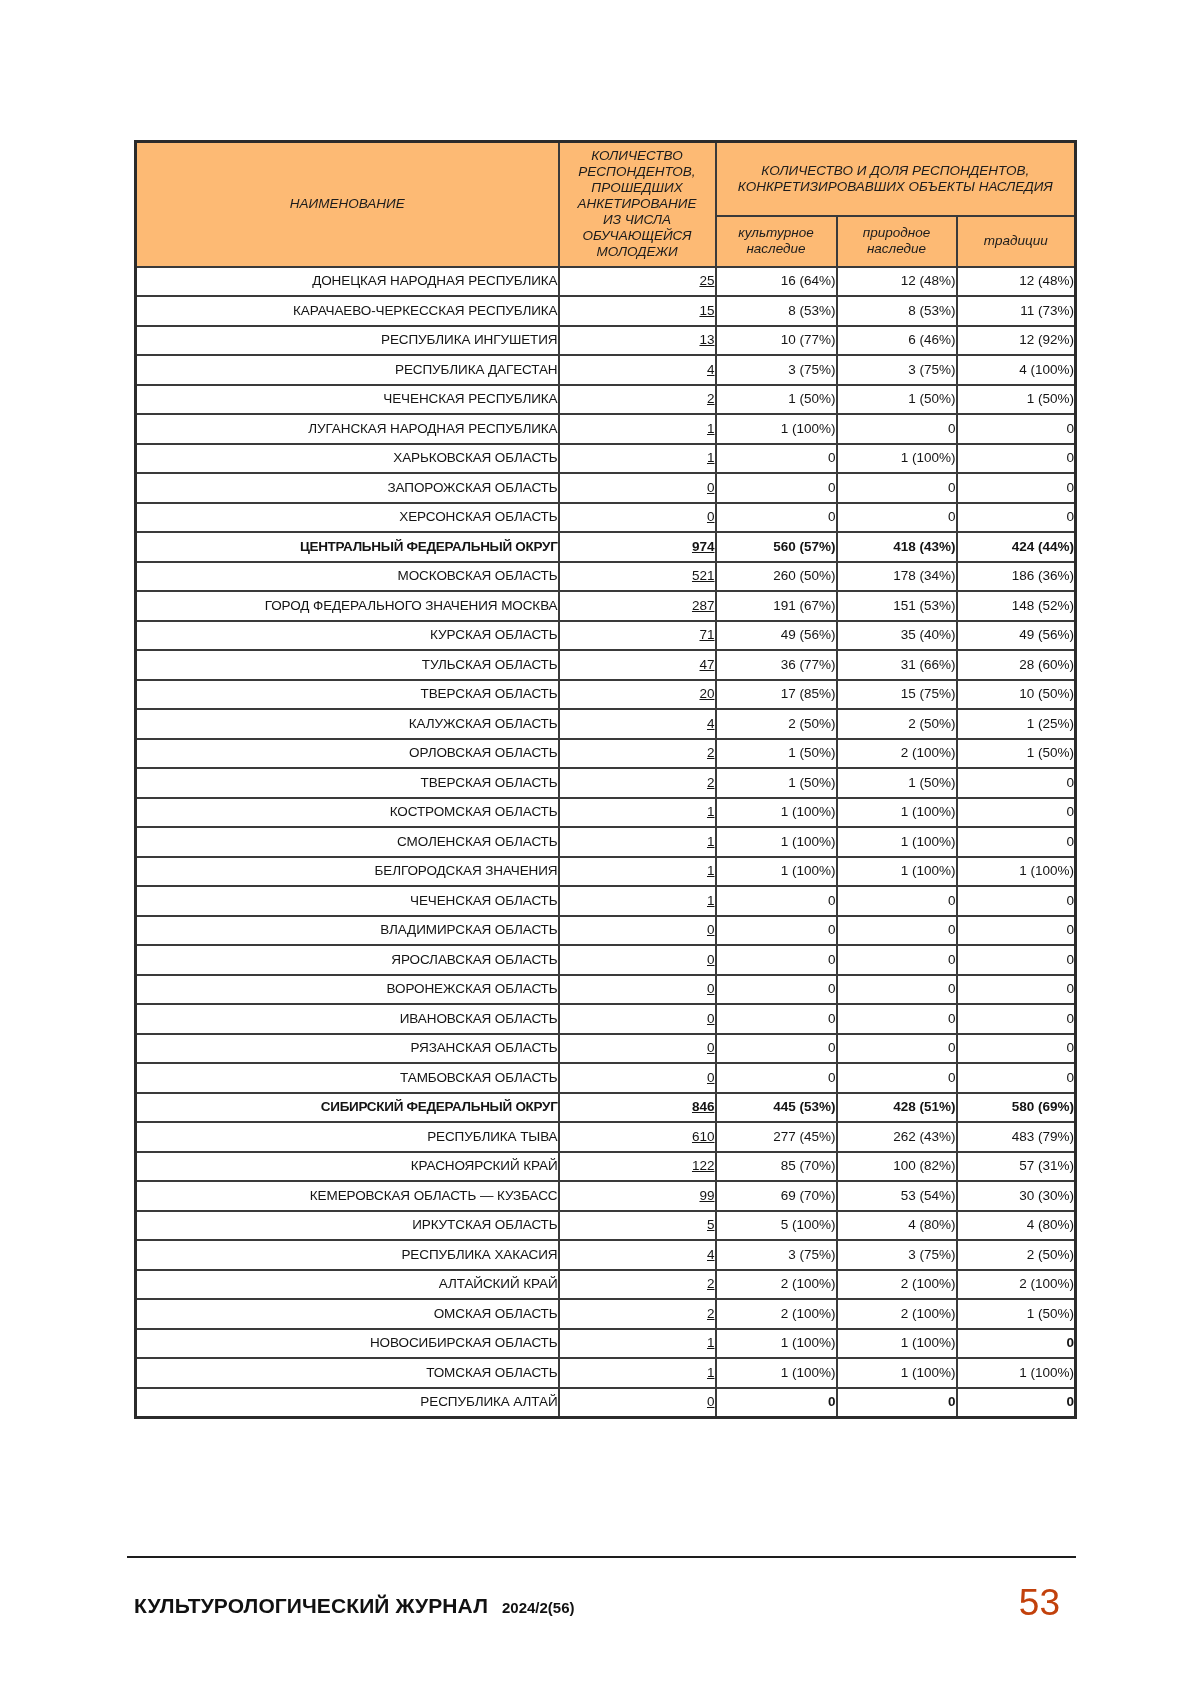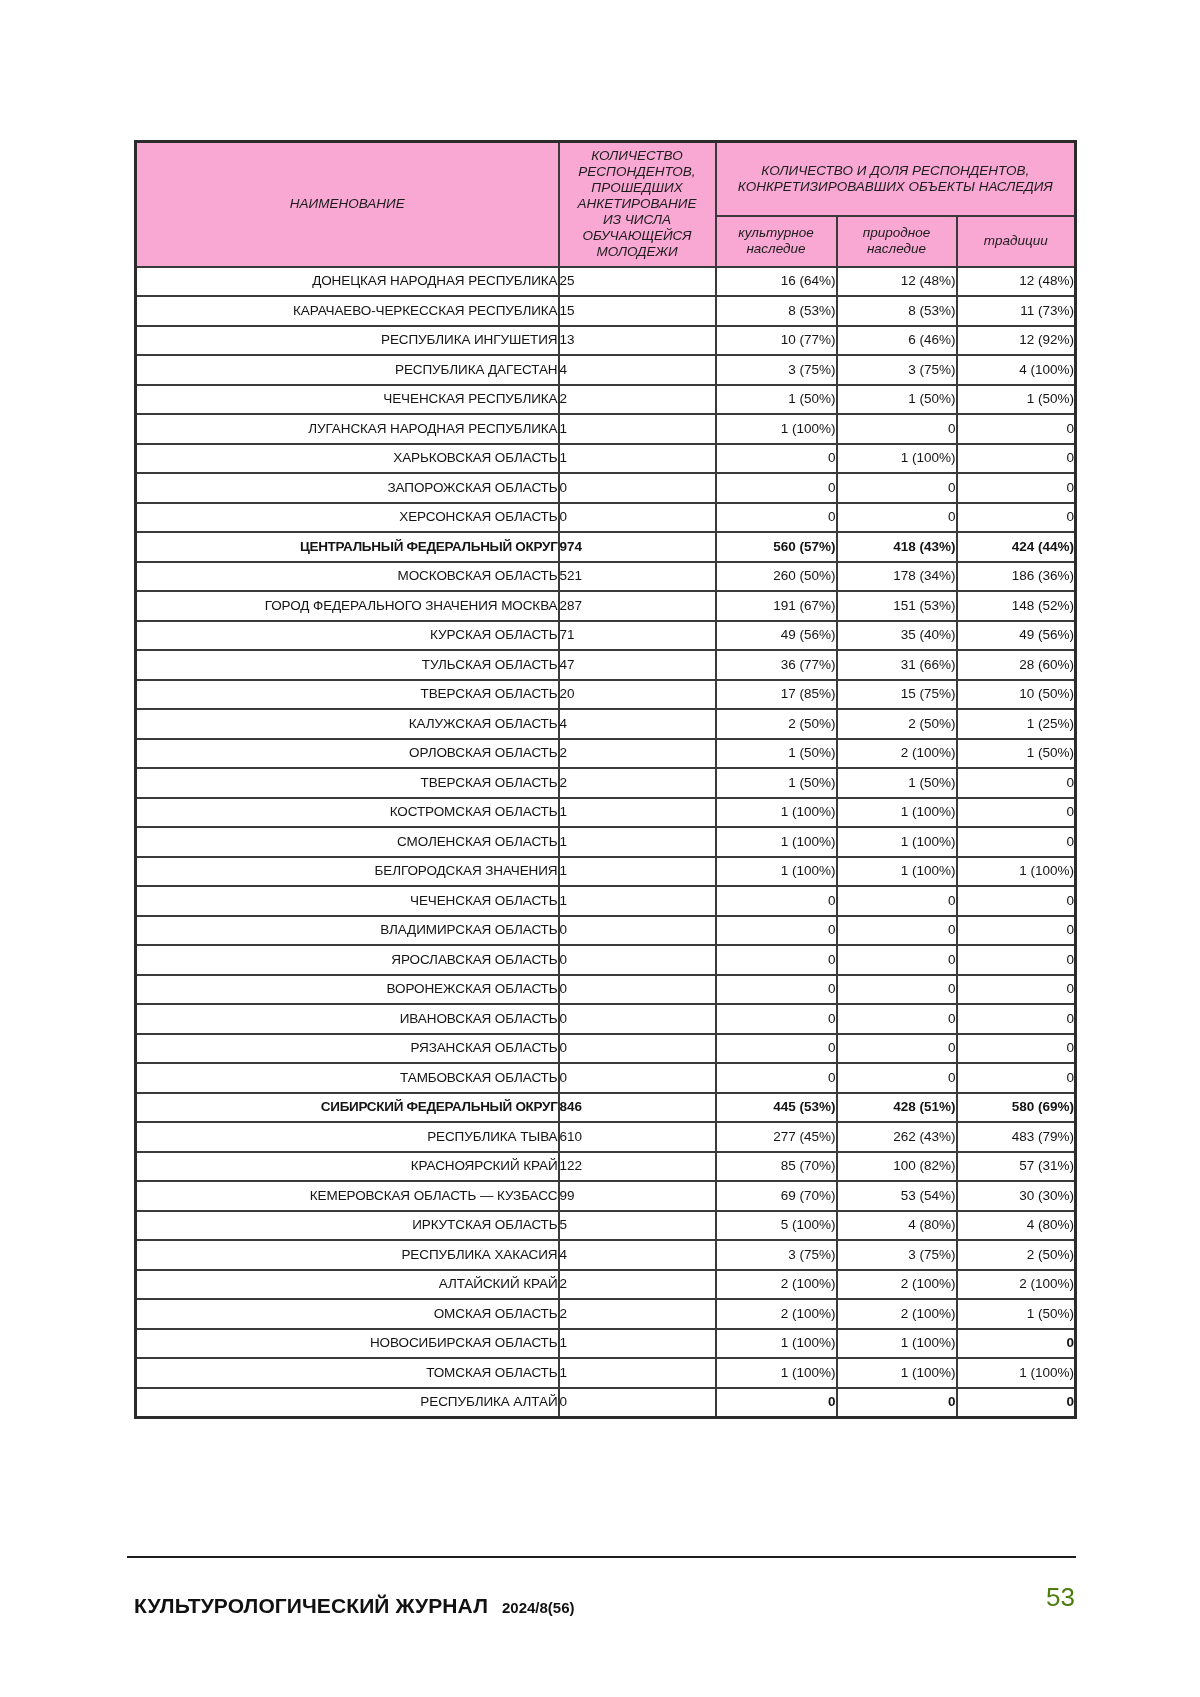--- a/index.html
+++ b/index.html
@@ -15,43 +15,43 @@
   table.survey{
     border-collapse:collapse;width:940px;table-layout:fixed;
     border:3px solid #2b2b2b;
   }
   table.survey th,table.survey td{
     border:2px solid #3a3a3a;
     font-size:13.5px;line-height:16px;vertical-align:middle;
     padding:0;box-sizing:border-box;
   }
   thead th{
-    background:#f9a8d4;font-style:italic;font-weight:400;
+    background:#fdba74;font-style:italic;font-weight:400;
     text-align:center;white-space:pre-line;color:#1c1c1c;
   }
   th.h-name{height:125px;}
   th.h-count{font-size:13.5px;line-height:17px;}
   th.h-group{height:73px;font-size:13.5px;}
   th.h-sub{height:50px;font-size:13.5px;line-height:16px;}
   tbody td{height:29.5px;background:#fff;}
   td.c-name{text-align:right;padding-left:24px;font-size:13.5px;letter-spacing:-0.1px;}
-  td.c-count{text-align:left;}
+  td.c-count{text-align:right;text-decoration:underline;}
   td.c-num{text-align:right;padding-right:26px;}
   tr.group-row td{font-weight:bold;}
   tr.group-row td.c-name{padding-left:10px;letter-spacing:-0.3px;}
   tr.extra-indent td.c-name{padding-left:32px;}
   td.bold{font-weight:bold;}
 
   
   .footer-rule{position:absolute;left:127px;top:1556px;width:949px;height:2px;background:#1d1d1d;}
   .footer{position:absolute;left:134px;top:1594px;width:942px;}
   .footer-journal{font-weight:bold;font-size:21px;letter-spacing:0.1px;color:#111;}
   .footer-issue{font-weight:bold;font-size:15px;margin-left:14px;color:#111;}
   .page-number{
-    position:absolute;right:1px;top:-12px;font-size:26px;font-weight:400;color:#4d7c0f;
+    position:absolute;right:16px;top:-12px;font-size:37px;font-weight:400;color:#c2410c;
   }
 </style>
 </head>
 <body>
 
 <div class="page">
 
   <div class="table-wrap">
     <table class="survey">
       <colgroup>
@@ -356,17 +356,17 @@
       <td class="c-num bold">0</td>
       <td class="c-num bold">0</td>
     </tr>
         </tbody>
     </table>
   </div>
 
   <div class="footer-rule"></div>
 
   <div class="footer">
-    <span class="footer-journal">КУЛЬТУРОЛОГИЧЕСКИЙ ЖУРНАЛ</span><span class="footer-issue">2024/8(56)</span>
+    <span class="footer-journal">КУЛЬТУРОЛОГИЧЕСКИЙ ЖУРНАЛ</span><span class="footer-issue">2024/2(56)</span>
     <span class="page-number">53</span>
   </div>
 
 </div>
 
 </body></html>

